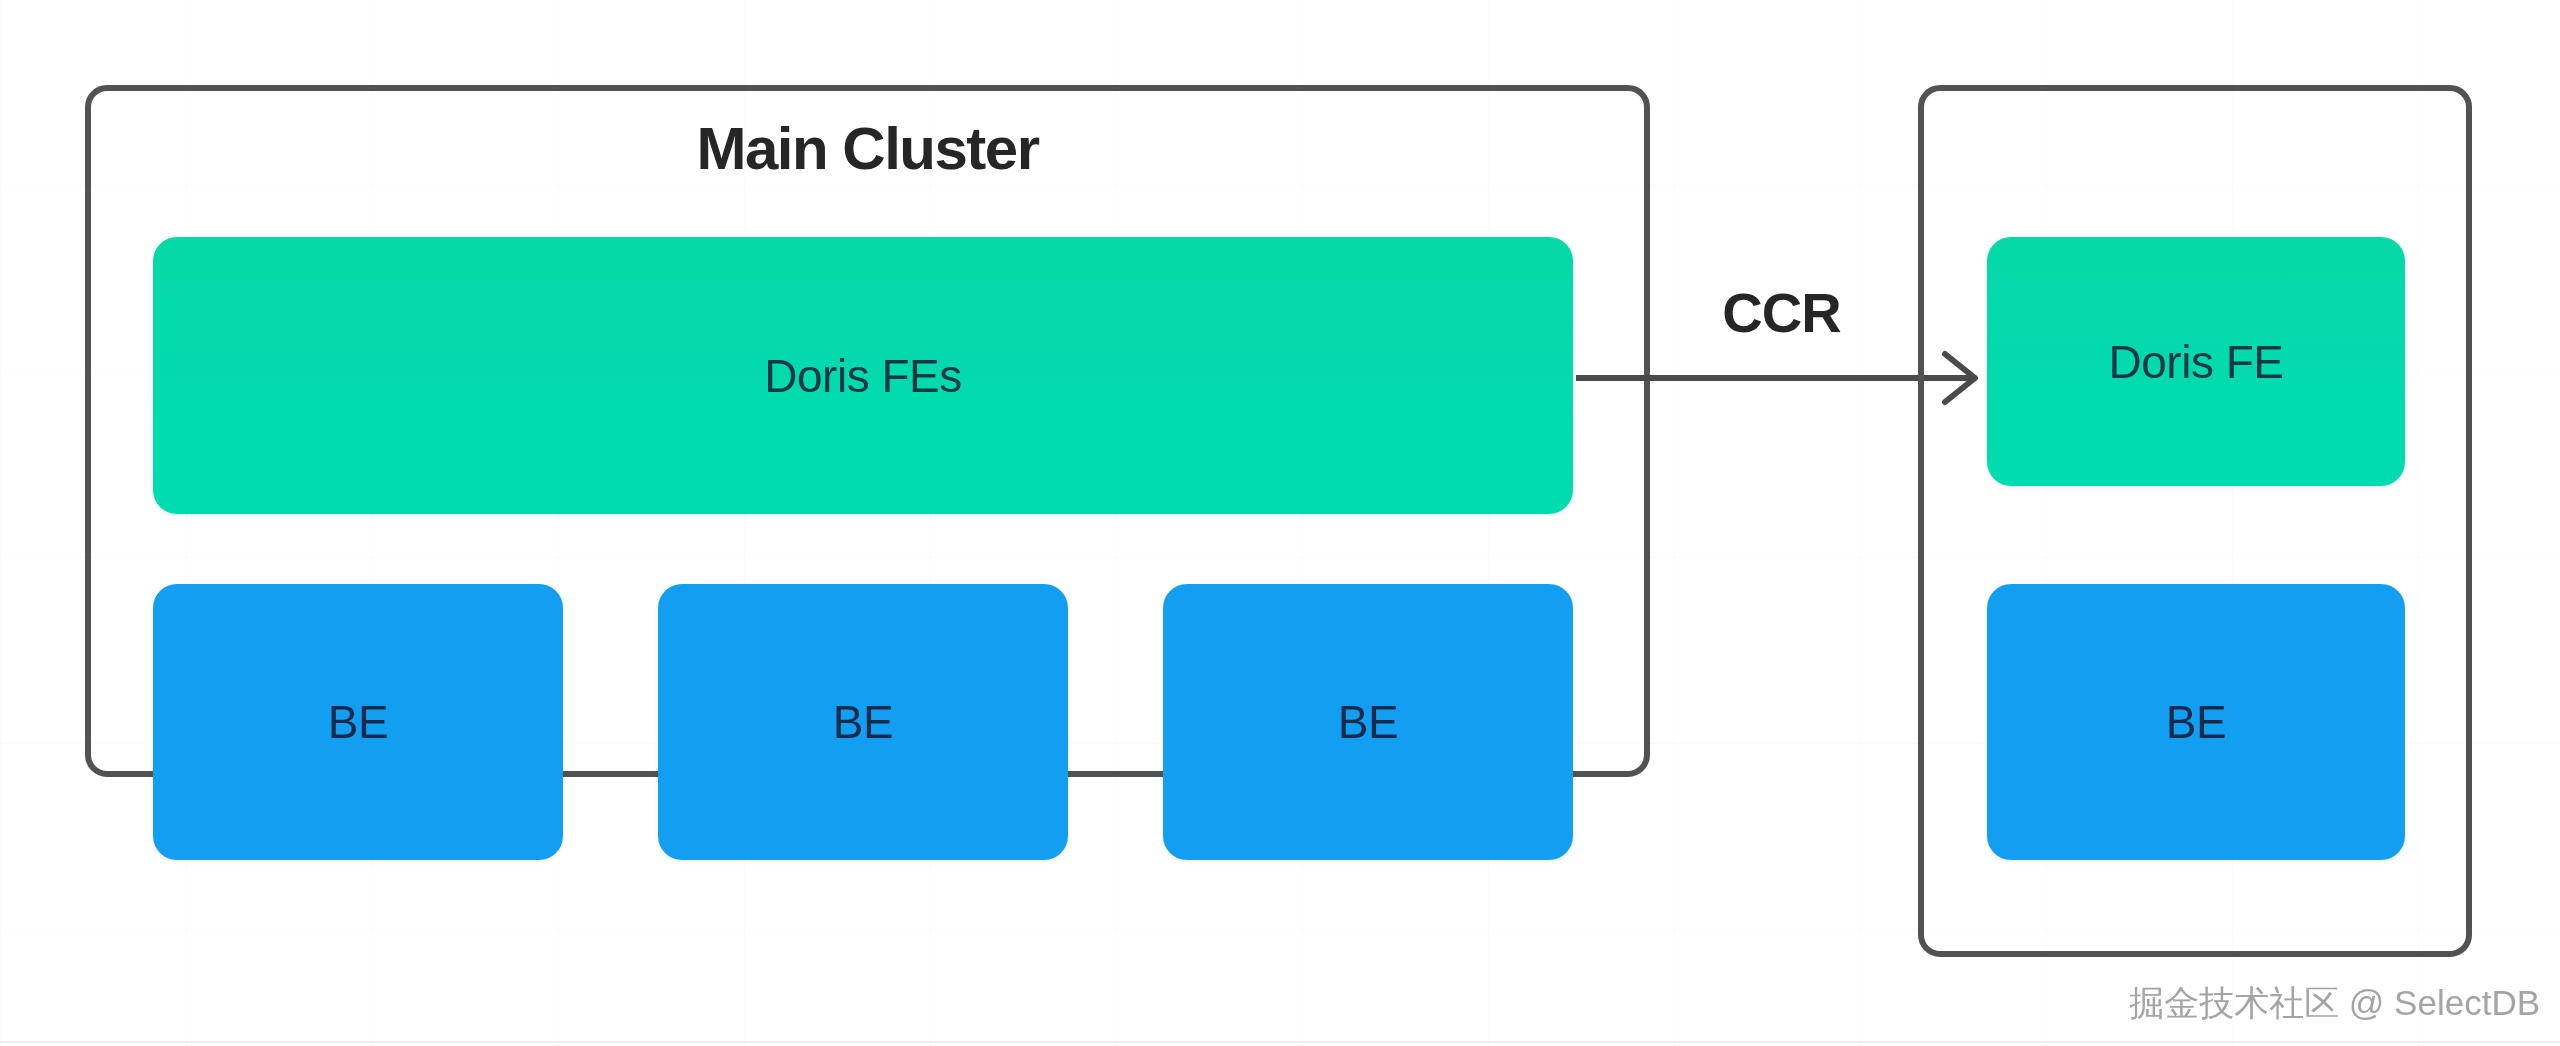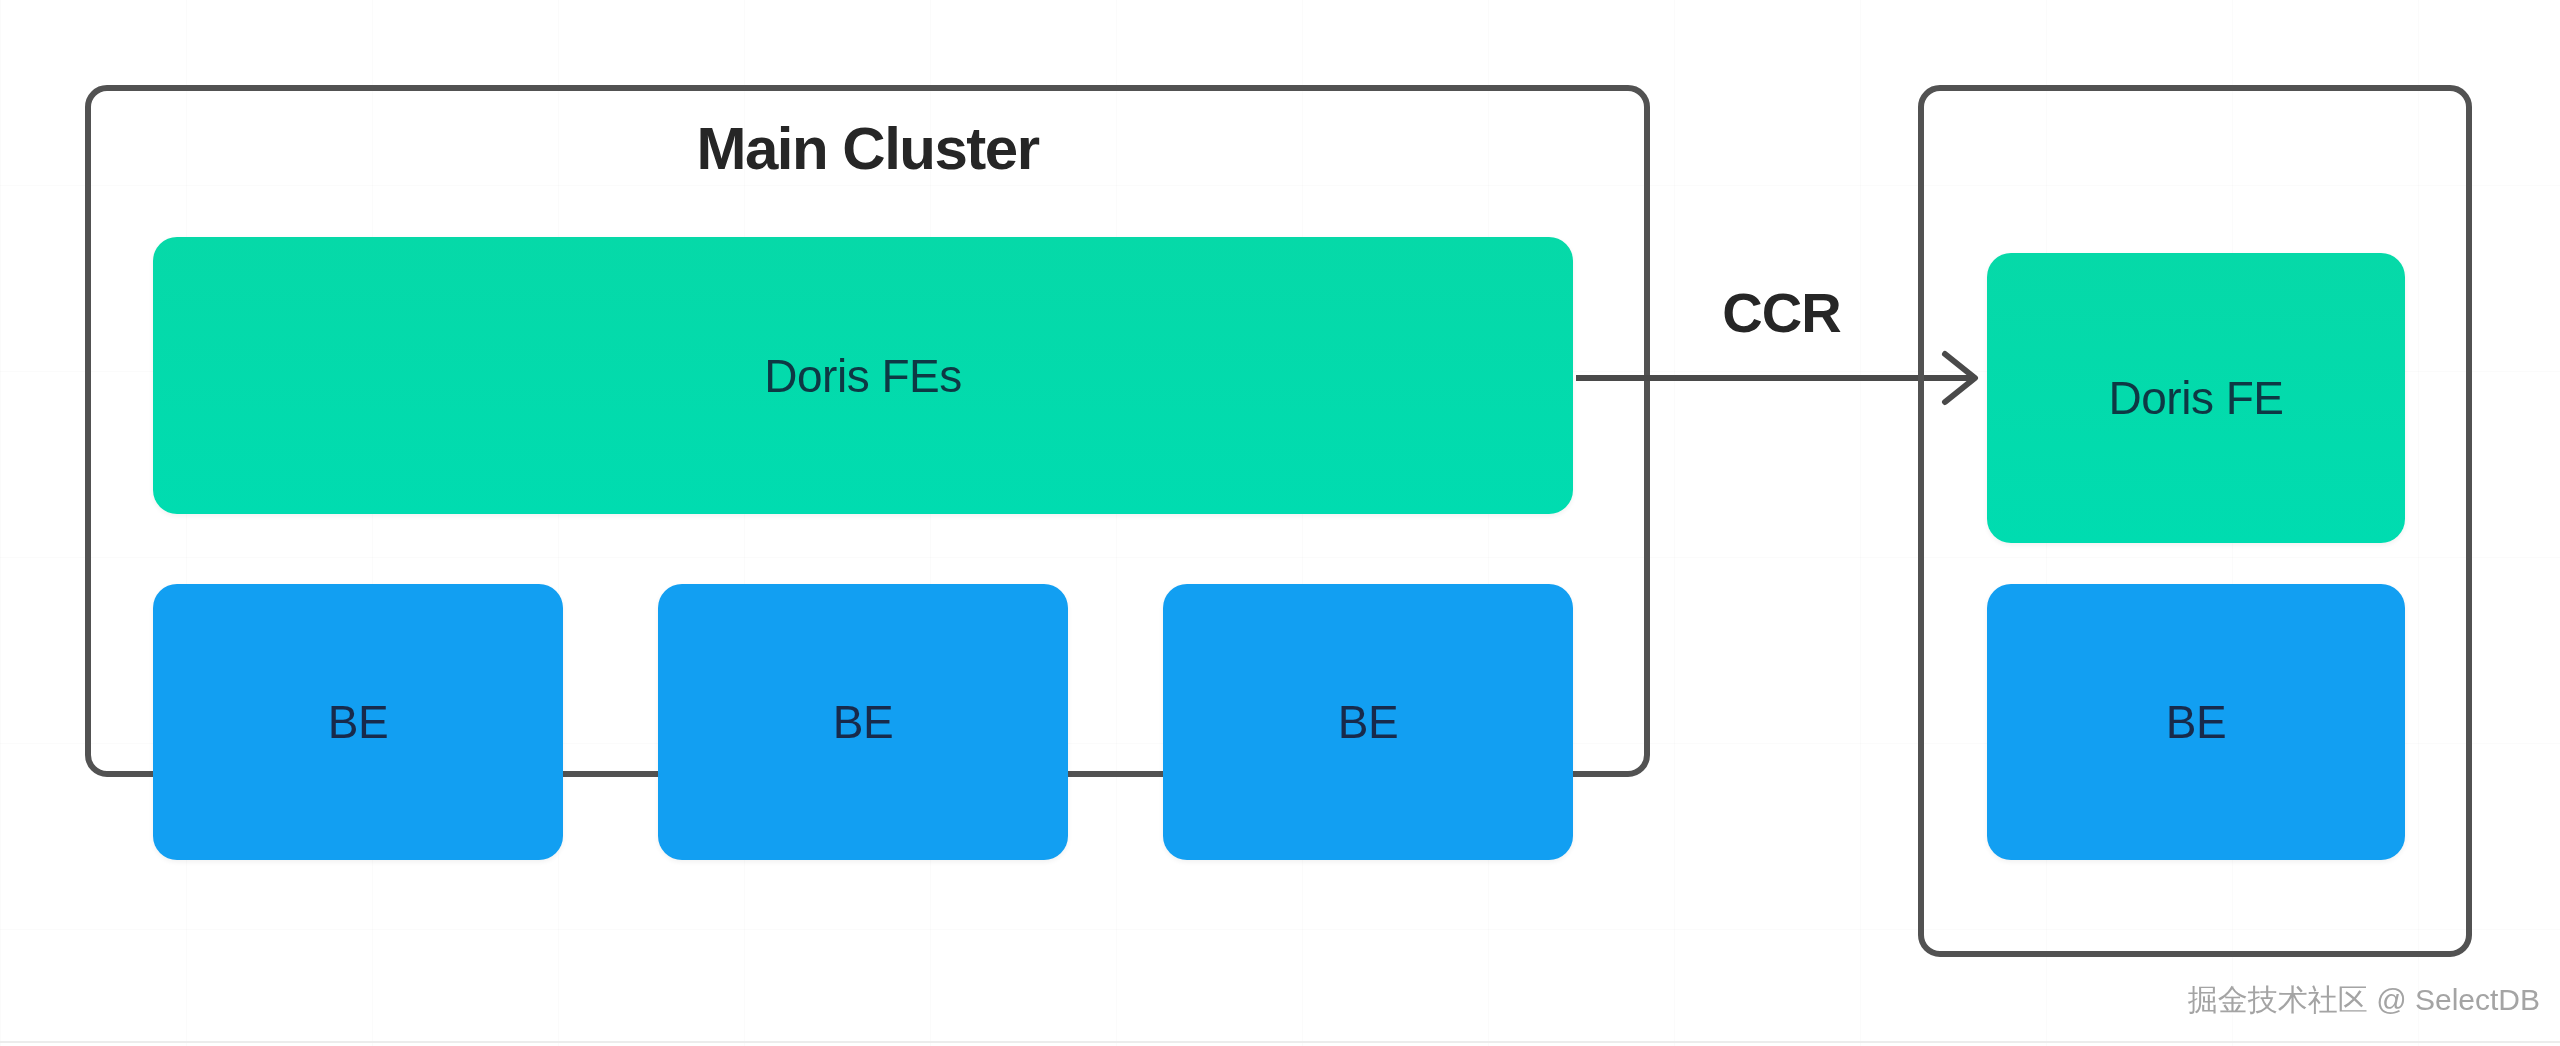--- a/index.html
+++ b/index.html
@@ -57,21 +57,21 @@
     color: var(--be_text, #182a4b);
   }
 
   
   .main .node.fe  { left: 62px;   top: 146px; width: 1420px; height: 277px; }
   .main .node.be1 { left: 62px;   top: 493px; width: 410px;  height: 276px; }
   .main .node.be2 { left: 567px;  top: 493px; width: 410px;  height: 276px; }
   .main .node.be3 { left: 1072px; top: 493px; width: 410px;  height: 276px; }
 
   
-  .backup .node.fe { left: 63px; top: 146px; width: 418px; height: 290px; margin-top: 16px; }
+  .backup .node.fe { left: 63px; top: 146px; width: 418px; height: 249px; }
   .backup .node.be { left: 63px; top: 493px; width: 418px; height: 276px; }
 
   .ccr-arrow-svg {
     position: absolute;
     left: 1576px; top: 345px;
     width: 410px; height: 76px;
     overflow: visible;
   }
   .ccr-arrow-svg * { stroke: var(--arrow, #4a4a4a); }
 
@@ -84,21 +84,21 @@
     font-weight: bold;
     letter-spacing: -1px;
     color: var(--title_text, #262626);
     line-height: 70px;
     white-space: nowrap;
   }
 
   .watermark {
     position: absolute;
     right: 20px; top: 980px;
-    font-size: 30px;
+    font-size: 35px;
     color: var(--watermark_text, #a4a4a4);
     text-shadow: 1px 1px 0 #ffffff, 2px 2px 1px #ffffff;
     white-space: nowrap;
   }
 
   .bottom-rule {
     position: absolute;
     left: 0; right: 0; top: 1041px;
     height: 2px;
     background: #ececec;

